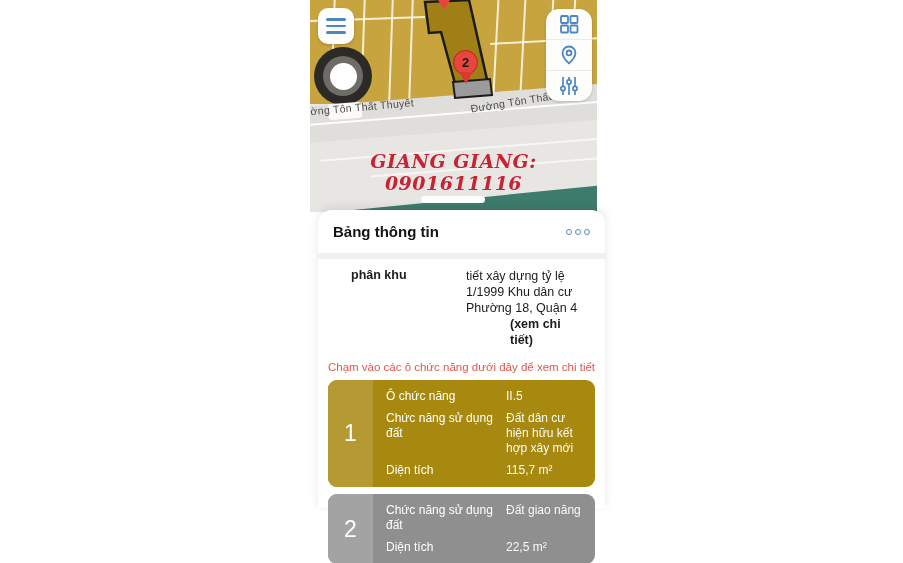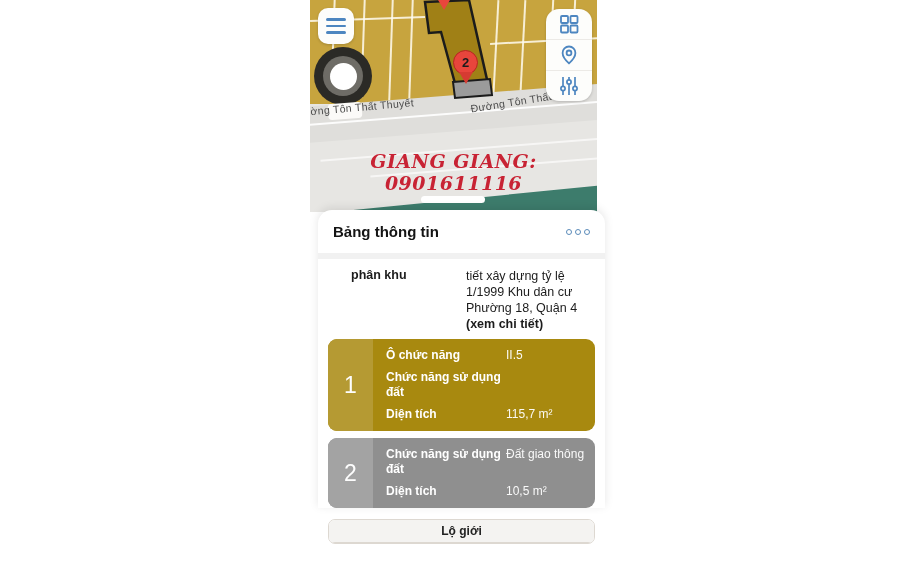--- a/index.html
+++ b/index.html
@@ -54,33 +54,33 @@
            border-radius:14px 14px 0 0; box-shadow:0 -2px 10px rgba(0,0,0,.10); }
   .sheet-header { position:relative; height:43px; display:flex; align-items:center; padding:0 15px; }
   .sheet-title { font-size:15px; font-weight:bold; color:#141414; }
   .more-dots { margin-left:auto; display:flex; gap:3px; }
   .more-dots i { width:6px; height:6px; border:1.6px solid #5c8cba; border-radius:50%; display:block; }
   .divider { height:6px; background:#f1f1f1; }
 
   .info-row { display:flex; padding:9px 15px 0 15px; }
   .info-label { width:133px; padding-left:18px; font-size:12.5px; font-weight:bold; color:#1c1c1c; }
   .info-value { width:120px; font-size:12.5px; color:#1c1c1c; line-height:16px; }
-  .info-value b { display:block; }
+  .info-value b { display:block;margin-left:44px; }
 
   .notice { margin-top:13px; text-align:center; font-size:11.5px; color:#e2574a; }
 
   .card { position:relative; margin:0 10px; border-radius:9px; overflow:hidden; display:flex; color:#fff; }
   .card.gold { margin-top:7px; background:#a8890f; }
   .card.gold .num { background:#b59a33; }
   .card.gray { margin-top:7px; background:#8f8f8f; }
   .card.gray .num { background:#a3a3a3; }
   .num { width:45px; display:flex; align-items:center; justify-content:center; font-size:23px; color:#fdfdfd; }
   .card-rows { flex:1; padding:9px 10px 9px 13px; display:flex; flex-direction:column; gap:7px; }
   .crow { display:flex; }
-  .crow .cl { width:120px; font-size:12px; font-weight:bold; line-height:15px; }
+  .crow .cl { width:120px; font-size:12px; font-weight:normal; line-height:15px; }
   .crow .cv { flex:1; font-size:12px; line-height:15px; color:rgba(255,255,255,.95); }
 
   .road-table { margin:11px 10px 0 10px; border:1px solid #ddd8d1; border-radius:7px; overflow:hidden; }
   .rt-header { background:#f4f3f1; text-align:center; font-size:12px; font-weight:bold; color:#222;
                padding:4px 0; border-bottom:1px solid #ddd8d1; }
 </style>
 </head>
 <body>
 
 <div class="phone">
@@ -176,48 +176,50 @@
     <div class="divider"></div>
 
     <div class="info-row">
       <div class="info-label">phân khu</div>
       <div class="info-value">
         <span>tiết xây dựng tỷ lệ 1/1999 Khu dân cư Phường 18, Quận 4</span>
         <b>(xem chi tiết)</b>
       </div>
     </div>
 
+    <div class="notice">Chạm vào các ô chức năng dưới đây để xem chi tiết</div>
 
     <div class="card gold">
       <div class="num">1</div>
       <div class="card-rows">
         <div class="crow">
           <div class="cl">Ô chức năng</div>
           <div class="cv">II.5</div>
         </div>
         <div class="crow">
           <div class="cl">Chức năng sử dụng đất</div>
+          <div class="cv">Đất dân cư hiện hữu kết hợp xây mới</div>
         </div>
         <div class="crow">
           <div class="cl">Diện tích</div>
           <div class="cv">115,7 m²</div>
         </div>
       </div>
     </div>
 
     <div class="card gray">
       <div class="num">2</div>
       <div class="card-rows">
         <div class="crow">
           <div class="cl">Chức năng sử dụng đất</div>
-          <div class="cv">Đất giao thông</div>
+          <div class="cv">Đất giao năng</div>
         </div>
         <div class="crow">
           <div class="cl">Diện tích</div>
-          <div class="cv">10,5 m²</div>
+          <div class="cv">22,5 m²</div>
         </div>
       </div>
     </div>
 
     <div class="road-table">
       <div class="rt-header">Lộ giới</div>
 
     </div>
   </div>
 </div>

